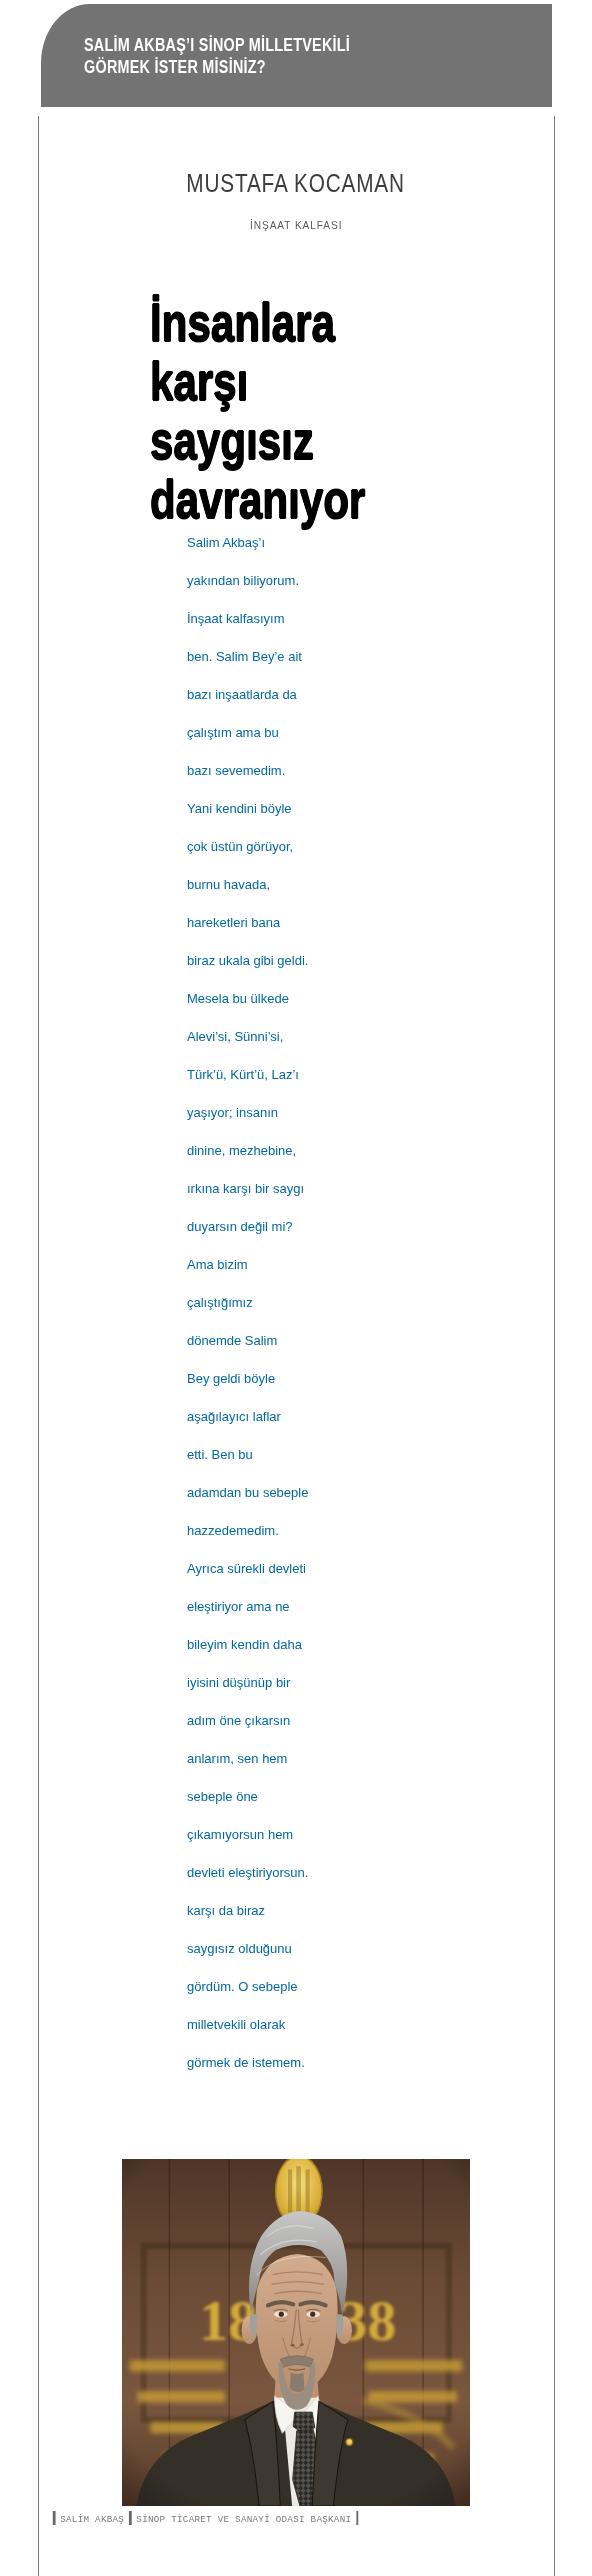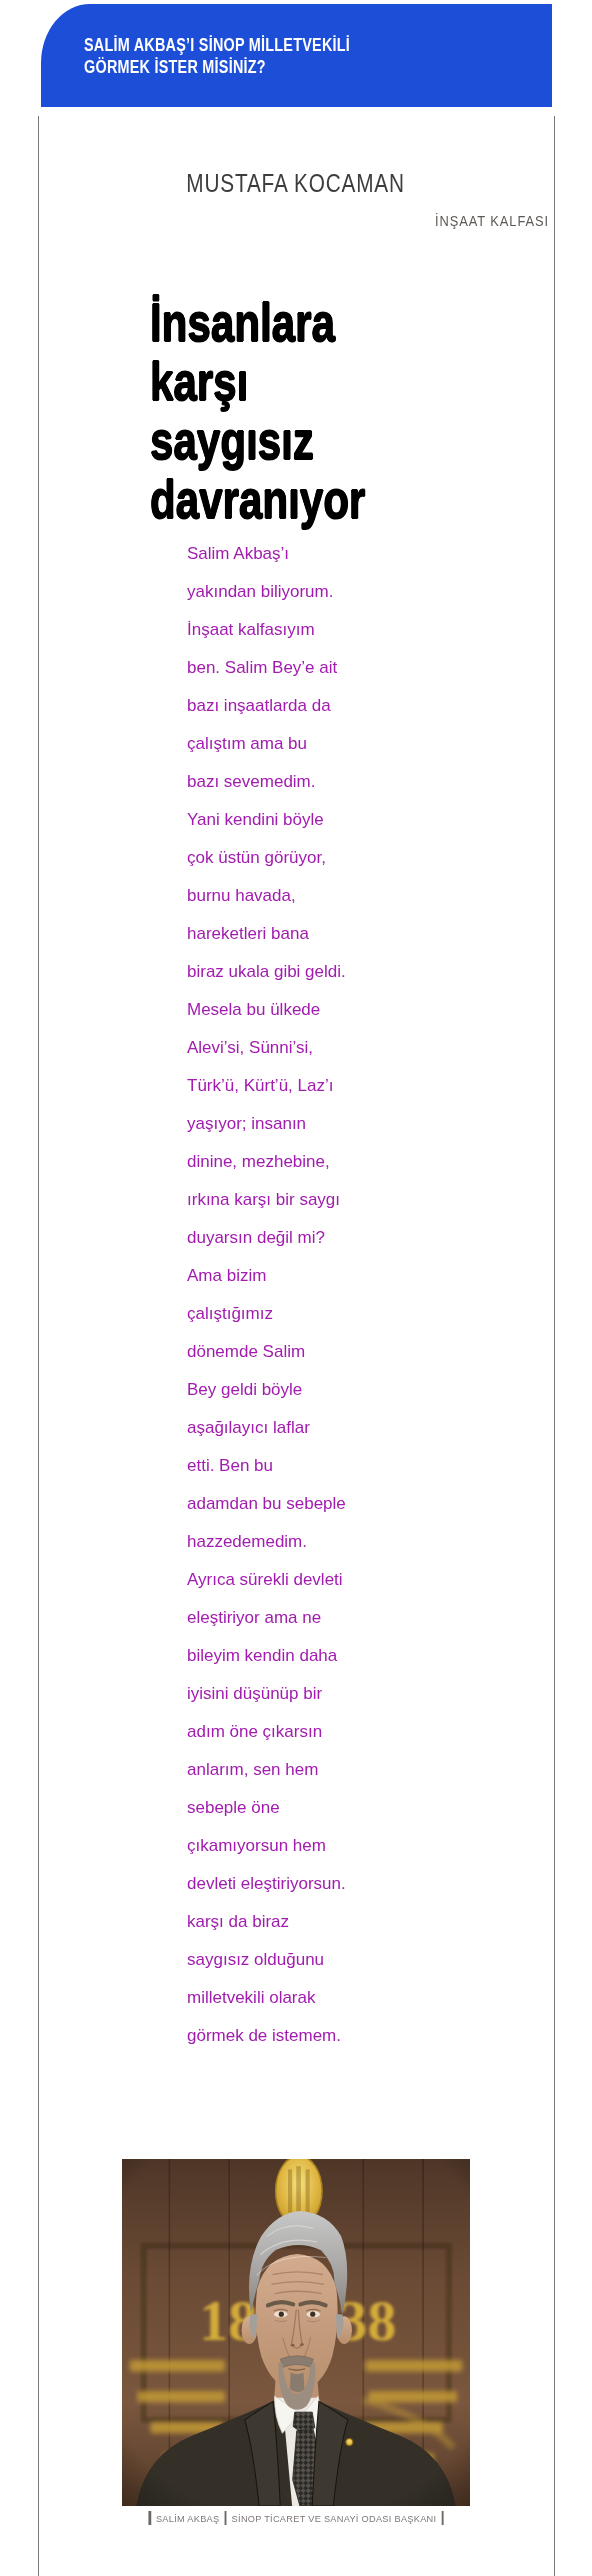--- a/index.html
+++ b/index.html
@@ -3,60 +3,60 @@
 <meta charset="utf-8">
 <style>
   html,body{margin:0;padding:0;background:#ffffff;}
   .page{
     position:relative;width:592px;height:2760px;background:#ffffff;overflow:hidden;
     font-family:"Liberation Sans", sans-serif;
   }
   
   .banner{
     position:absolute;left:41px;top:4.1px;width:511px;height:103px;
-    background:#1d4ed8;border-top-left-radius:49px 59px;
+    background:#737373;border-top-left-radius:49px 59px;
   }
   .banner-text{
     position:absolute;left:43px;top:30px;color:#ffffff;font-weight:bold;
     font-size:18px;line-height:22px;letter-spacing:0.3px;white-space:nowrap;
     transform:scaleX(.80);transform-origin:left top;
   }
   
   .rule{position:absolute;top:116px;width:1px;height:2645px;background:#787878;}
   .rule.left{left:38px;}
   .rule.right{left:554px;}
   
   .person{position:absolute;left:38px;right:38px;top:168px;text-align:center;}
   .person-name{
     font-size:26px;color:#3d3d3d;font-weight:300;letter-spacing:1px;white-space:nowrap;
     display:inline-block;transform:scaleX(.80);transform-origin:center top;
   }
   .person-role{
-    margin-top:14px;font-size:14px;color:#5d5955;letter-spacing:1px;white-space:nowrap;text-align:right;
+    margin-top:20px;font-size:11px;color:#5d5955;letter-spacing:1px;white-space:nowrap;
   }
   .person-role span{display:inline-block;transform:scaleX(.92);transform-origin:center top;}
   
   .headline{
     position:absolute;left:150px;top:293px;color:#000;font-weight:bold;
     font-size:54px;line-height:59px;white-space:nowrap;
     text-shadow:0.8px 0 0 #000,-0.8px 0 0 #000,0 0.6px 0 #000,0 -0.6px 0 #000;
     transform:scaleX(.78);transform-origin:left top;letter-spacing:0px;
   }
   
   .body-copy{
-    position:absolute;left:187px;top:535px;font-size:17px;line-height:38px;
-    color:#a21caf;white-space:nowrap;
+    position:absolute;left:187px;top:524px;font-size:13px;line-height:38px;
+    color:#0369a1;white-space:nowrap;
   }
   
   .photo{position:absolute;left:122px;top:2159px;width:348px;height:347px;}
   .photo svg{display:block;}
   
   .caption{
-    position:absolute;left:38px;right:38px;top:2512px;text-align:center;
-    font-size:9.8px;color:#7e7874;letter-spacing:0.3px;white-space:nowrap;
+    position:absolute;left:38px;right:38px;top:2512px;
+    font-size:9.8px;color:#7e7874;letter-spacing:0.3px;white-space:nowrap;font-family:Liberation Mono, monospace;
   }
   .caption .inner{display:inline-block;transform:scaleX(.94);transform-origin:center top;}
   .caption .bar{
     display:inline-block;width:2.6px;height:14px;background:#6e6864;
     vertical-align:middle;margin:0 5.2px;position:relative;top:-1px;
   }
 </style>
 </head>
 <body>
 
@@ -118,20 +118,21 @@
       <div>eleştiriyor ama ne</div>
       <div>bileyim kendin daha</div>
       <div>iyisini düşünüp bir</div>
       <div>adım öne çıkarsın</div>
       <div>anlarım, sen hem</div>
       <div>sebeple öne</div>
       <div>çıkamıyorsun hem</div>
       <div>devleti eleştiriyorsun.</div>
       <div>karşı da biraz</div>
       <div>saygısız olduğunu</div>
+      <div>gördüm. O sebeple</div>
       <div>milletvekili olarak</div>
       <div>görmek de istemem.</div>
     </div>
 
   <div class="photo">
     <svg width="348" height="347" viewBox="0 0 675 673" xmlns="http://www.w3.org/2000/svg">
       <defs>
         <linearGradient id="woodG" x1="0" y1="0" x2="0" y2="1">
           <stop offset="0" stop-color="#4e3627"></stop>
           <stop offset="0.35" stop-color="#6b4b35"></stop>

